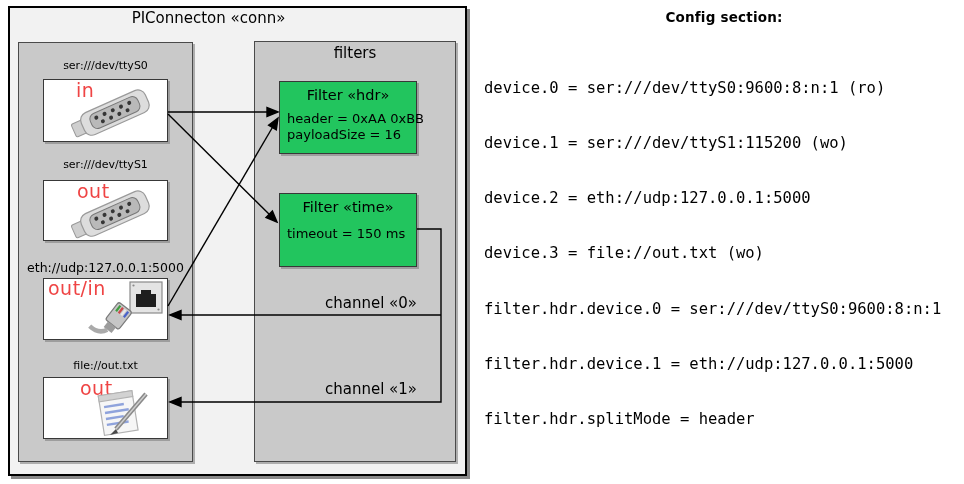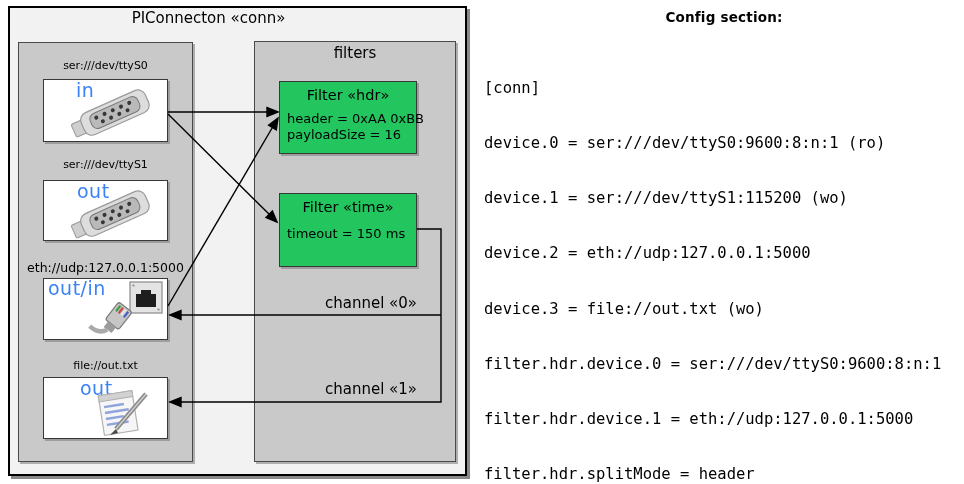--- a/index.html
+++ b/index.html
@@ -15,21 +15,21 @@
   
   .container{background:#c9c9c9;border:1.5px solid #4a4a4a;box-shadow:2px 2px 0 rgba(0,0,0,0.28);}
   .left-container{left:18px;top:42px;width:175px;height:420px;}
   .filters-container{left:254px;top:41px;width:202px;height:421px;}
   .filters-label{left:254px;top:44px;width:202px;text-align:center;font-size:15px;}
 
   
   .whitebox{background:#ffffff;border:1.5px solid #383838;box-shadow:2px 2px 0 rgba(0,0,0,0.22);}
   .dev-label{left:20px;width:171px;text-align:center;font-size:11px;white-space:nowrap;}
   .dev-label.small{font-size:12.5px;}
-  .port{position:absolute;font-size:19px;letter-spacing:0.5px;line-height:1.05;color:#3b82f6;}
+  .port{position:absolute;font-size:19px;letter-spacing:0.5px;line-height:1.05;color:#ef4444;}
   .icon{position:absolute;}
 
   
   .filter-box{background:#22c55e;border:1.5px solid #383838;box-shadow:2px 2px 0 rgba(0,0,0,0.22);}
   .filter-title{position:absolute;left:0;top:5px;width:100%;text-align:center;font-size:14.5px;}
   .filter-props{position:absolute;left:7px;font-size:13px;line-height:15.5px;white-space:nowrap;}
 
   
   .channel-label{left:300px;width:117px;text-align:right;font-size:15px;white-space:nowrap;}
 
@@ -173,21 +173,20 @@
       <polygon points="170,402 181,397.5 181,406.5"></polygon>
 
       <line x1="441" y1="315" x2="180" y2="315"></line>
       <polygon points="170,315 181,310.5 181,319.5"></polygon>
     </g>
   </svg>
 
   <div class="abs config">
     <div class="config-heading">Config section:</div>
     <div class="config-lines">
-      <div>[conn]</div>
       <div>device.0 = ser:///dev/ttyS0:9600:8:n:1 (ro)</div>
       <div>device.1 = ser:///dev/ttyS1:115200 (wo)</div>
       <div>device.2 = eth://udp:127.0.0.1:5000</div>
       <div>device.3 = file://out.txt (wo)</div>
       <div>filter.hdr.device.0 = ser:///dev/ttyS0:9600:8:n:1</div>
       <div>filter.hdr.device.1 = eth://udp:127.0.0.1:5000</div>
       <div>filter.hdr.splitMode = header</div>
       
       
       

